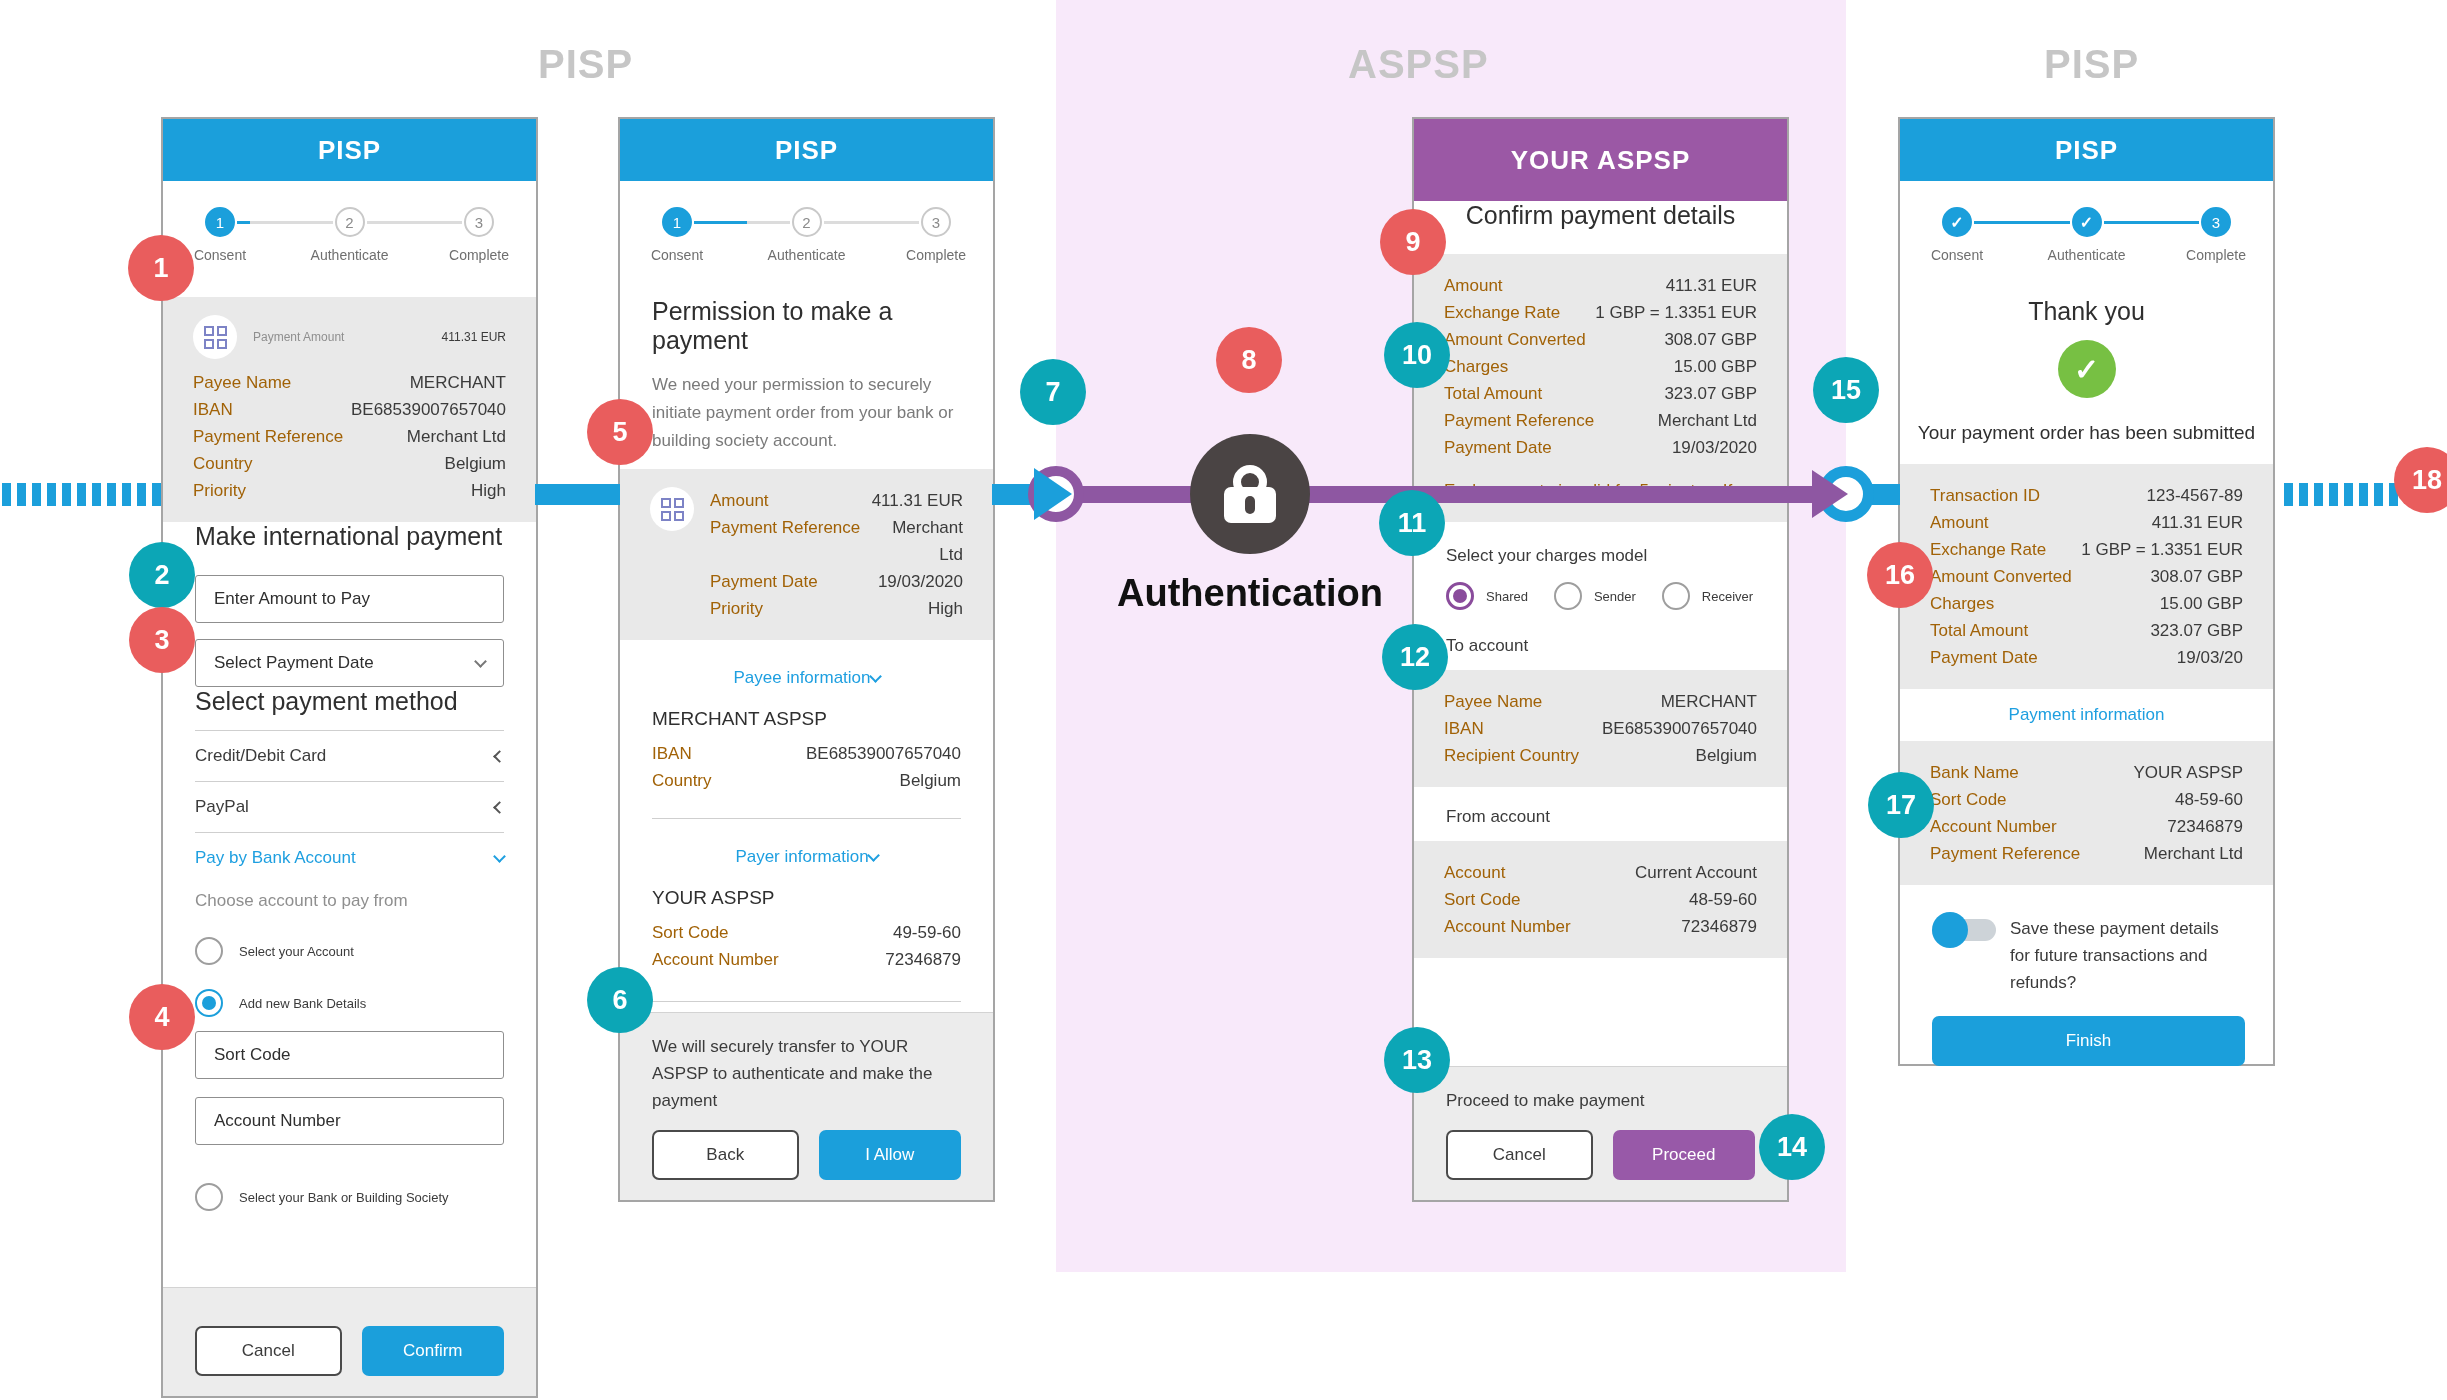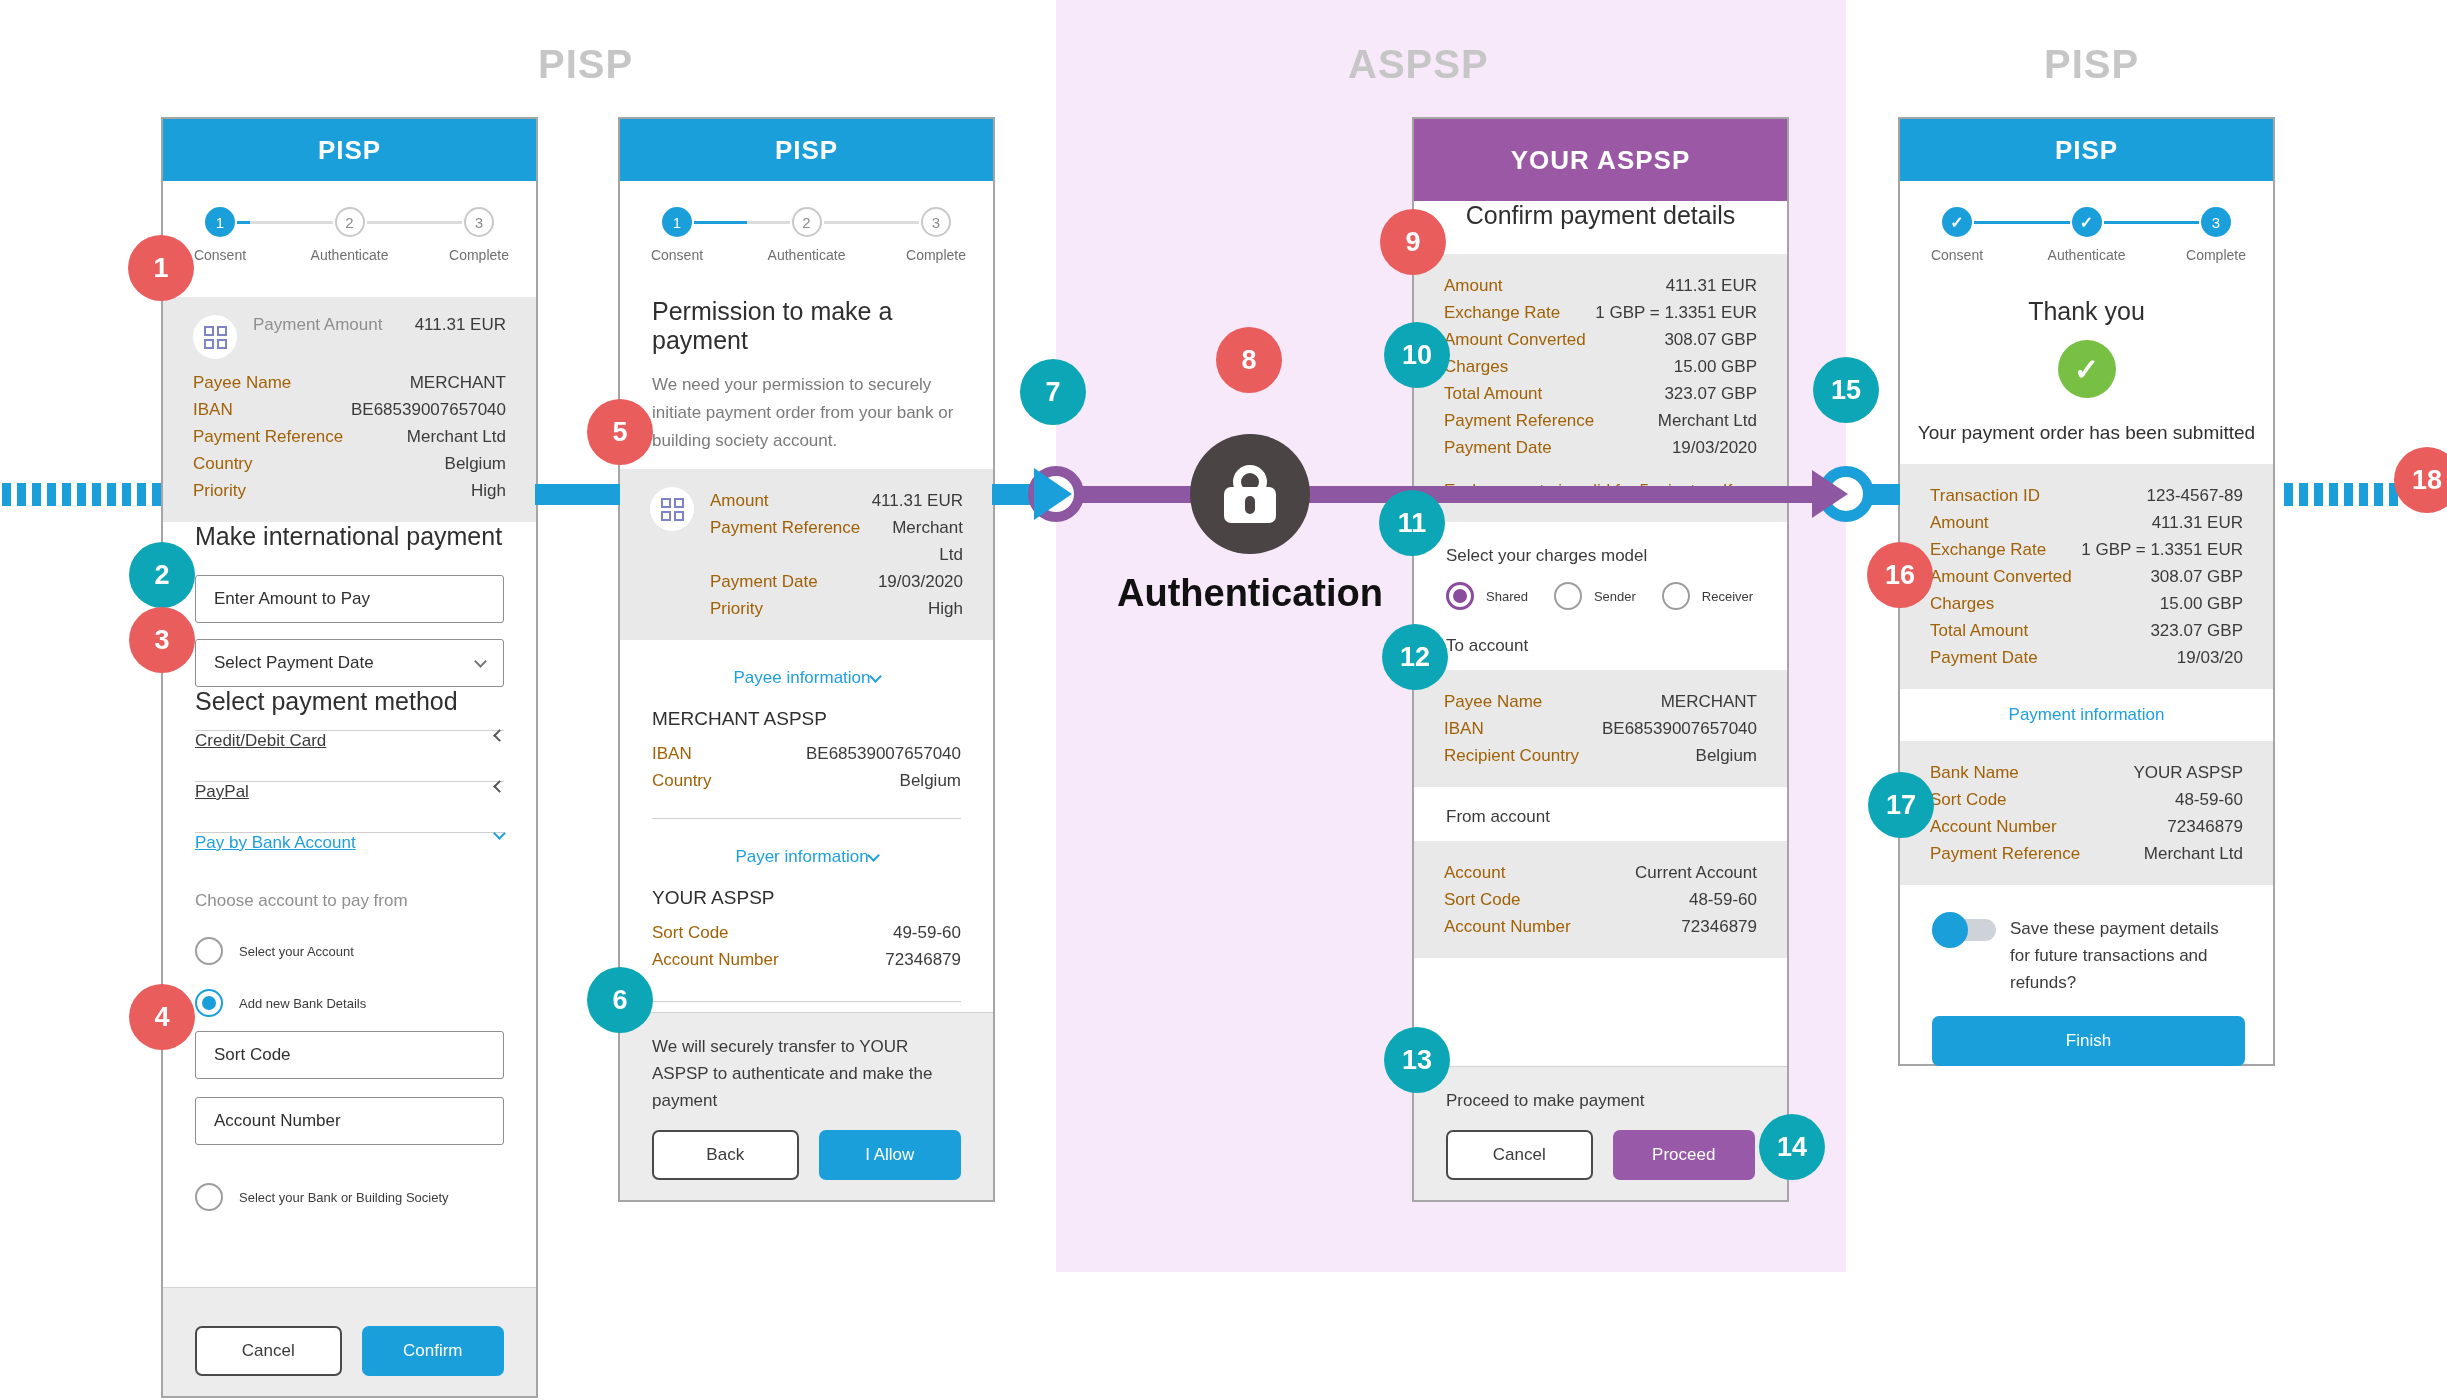--- a/index.html
+++ b/index.html
@@ -27,21 +27,21 @@
   .slabel { position:absolute; top:40px; left:50%; transform:translateX(-50%); white-space:nowrap;
             font-size:14px; color:#6F6F6F; }
   .sconn { flex:1 1 auto; height:3px; background:#DCDCDC; margin-top:14px; position:relative; }
   .sconn i { position:absolute; left:0; top:0; bottom:0; background:#1B9FDB; }
 
   
   .card { background:#E9E9E9; padding:18px 30px; }
   .frow { display:flex; justify-content:space-between; line-height:27px; font-size:17px; }
   .fl { color:#a16207; padding-right:10px; white-space:nowrap; }
   .fv { color:#3B3B3B; text-align:right; }
-  .card-head { display:flex; align-items:flex-start; margin-bottom:10px; font-size:17px; }
+  .card-head { display:flex; align-items:center; margin-bottom:10px; font-size:12px; }
   .card-head .hl { color:#8F8F8F; flex:1; }
   .card-head .hv { color:#3B3B3B; }
   .grid-icon { width:44px; height:44px; border-radius:50%; background:#fff; display:grid;
                grid-template-columns:10px 10px; grid-template-rows:10px 10px; gap:3px;
                place-content:center; margin-right:16px; flex:0 0 auto; }
   .grid-icon i { border:2px solid #7D83C6; }
   .icon-card { display:flex; }
   .icon-card .rows { flex:1; }
 
   h2.sec { font-size:25px; font-weight:400; color:#2F2F2F; margin:0 32px; }
@@ -50,22 +50,22 @@
   .input { margin:0 32px; border:1.5px solid #8F8F8F; border-radius:3px; height:48px; display:flex;
            align-items:center; justify-content:space-between; padding:0 18px; font-size:17px;
            color:#2F2F2F; background:#fff; }
 
   .chev { display:inline-block; width:9px; height:9px; border-right:2.5px solid currentColor;
           border-bottom:2.5px solid currentColor; }
   .chev.down { transform:rotate(45deg); margin-top:-4px; }
   .chev.left { transform:rotate(135deg); }
 
   .divider { height:1px; background:#CFCFCF; margin:0 32px; }
-  .list-row { display:flex; justify-content:space-between; height:50px;
-              margin:0 32px; font-size:17px; color:#3B3B3B;text-decoration:underline; }
+  .list-row { display:flex; justify-content:space-between; align-items:center; height:50px;
+              margin:0 32px; font-size:17px; color:#3B3B3B; }
   .list-row.link, .link-row { color:#1E9FE0; }
   .link-row { display:flex; justify-content:center; align-items:center; margin:0 32px; font-size:17px; }
   .muted { color:#8F8F8F; font-size:17px; margin:8px 32px 0; }
   .dark-label { color:#3B3B3B; font-size:17px; margin:0 32px; }
   .sub-head { color:#2F2F2F; font-size:19px; margin:20px 32px 10px; }
 
   .radio-row { display:flex; align-items:center; margin:0 32px; font-size:13px; color:#3B3B3B; }
   .radio { width:28px; height:28px; border-radius:50%; border:2px solid #9E9E9E; background:#fff;
            margin-right:16px; position:relative; flex:0 0 auto; }
   .radio.on { border-color:#1B9FDB; }

